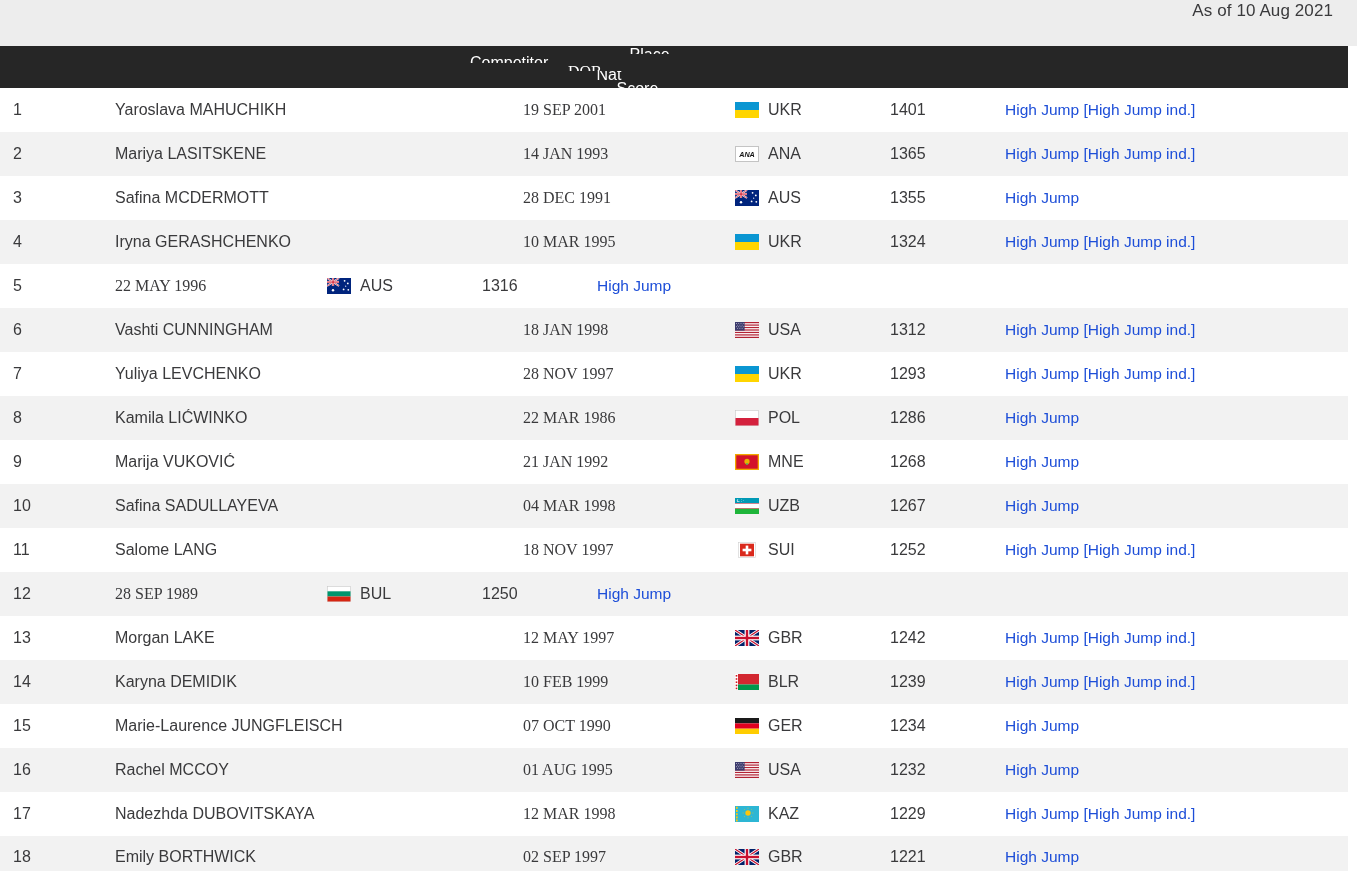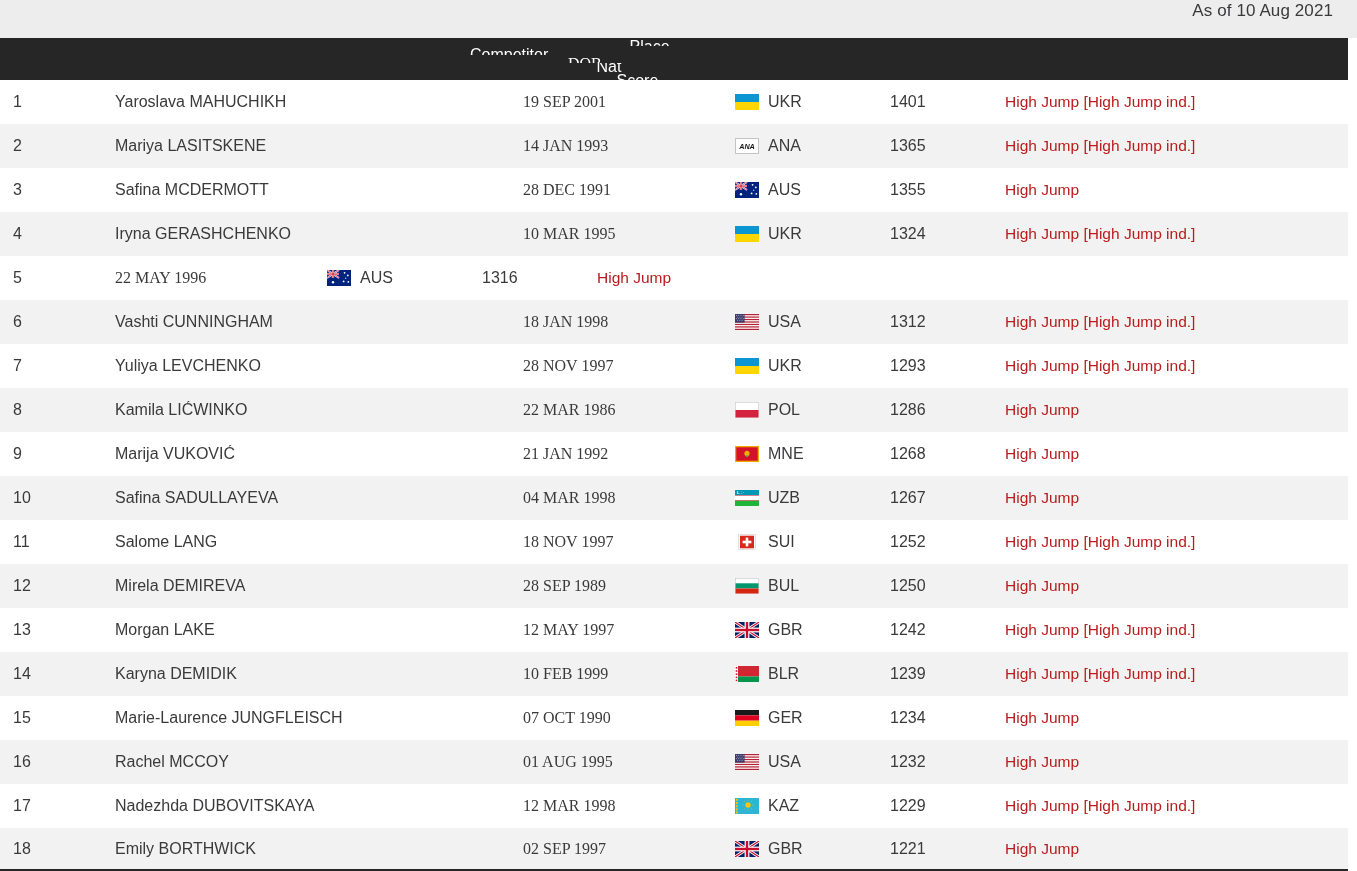--- a/index.html
+++ b/index.html
@@ -10,21 +10,21 @@
   }
   .page {
     position: relative;
     width: 1357px;
     height: 871px;
     overflow: hidden;
     background: #ffffff;
   }
   .topbar {
     width: 1357px;
-    height: 38px;
+    height: 46px;
     background: var(--top-bg, #ededed);
     box-sizing: border-box;
     display: flex;
     justify-content: flex-end;
     align-items: flex-start;
     padding: 1px 24px 0 0;
   }
   .as-of {
     font-size: 17px;
     color: #3a3a3c;
@@ -62,21 +62,21 @@
   .cell {
     box-sizing: border-box;
     white-space: nowrap;
     overflow: hidden;
   }
   .c-place { width: 115px; padding-left: 13px; }
   .c-comp  { width: 408px; }
   .c-dob   { width: 212px; font-family: Liberation Serif, serif; }
   .c-nat   { width: 155px; display: flex; align-items: center; }
   .c-score { width: 115px; }
-  .c-event { flex: 1; font-size: 15.5px; color: #b91c1c; }
+  .c-event { flex: 1; font-size: 15.5px; color: #1d4ed8; }
   .thead .c-event { font-size: 16px; color: #fca5a5; }
   .flag {
     display: inline-block;
     width: 24px;
     height: 16px;
     line-height: 0;
     flex: 0 0 24px;
   }
   .flag svg { display: block; width: 24px; height: 16px; }
   .natcode { margin-left: 9px; }
@@ -338,21 +338,20 @@
               </svg>
             </span>
       <span class="natcode">SUI</span>
     </div>
     <div class="cell c-score">1252</div>
     <div class="cell c-event">High Jump [High Jump ind.]</div>
   </div>
 
   <div class="trow alt">
     <div class="cell c-place">12</div>
-    <div class="cell c-comp">Mirela DEMIREVA</div>
     <div class="cell c-dob">28 SEP 1989</div>
     <div class="cell c-nat">
       <span class="flag">
               <svg viewBox="0 0 24 16">
                 <rect x="0.5" y="0.5" width="23" height="15" fill="#fff" stroke="#c8c8c8" stroke-width="0.6"></rect>
                 <rect x="0.5" y="5.3" width="23" height="5.2" fill="#00966e"></rect>
                 <rect x="0.5" y="10.5" width="23" height="5" fill="#d62612"></rect>
               </svg>
             </span>
       <span class="natcode">BUL</span>

